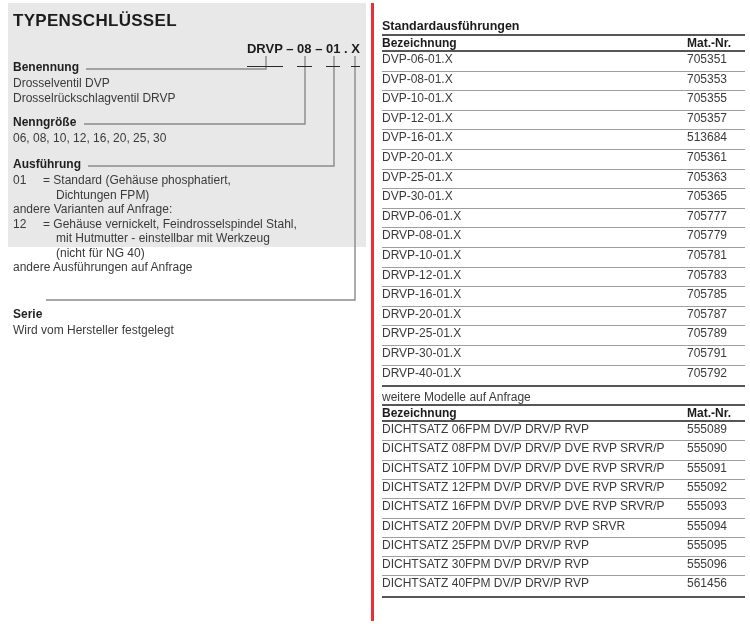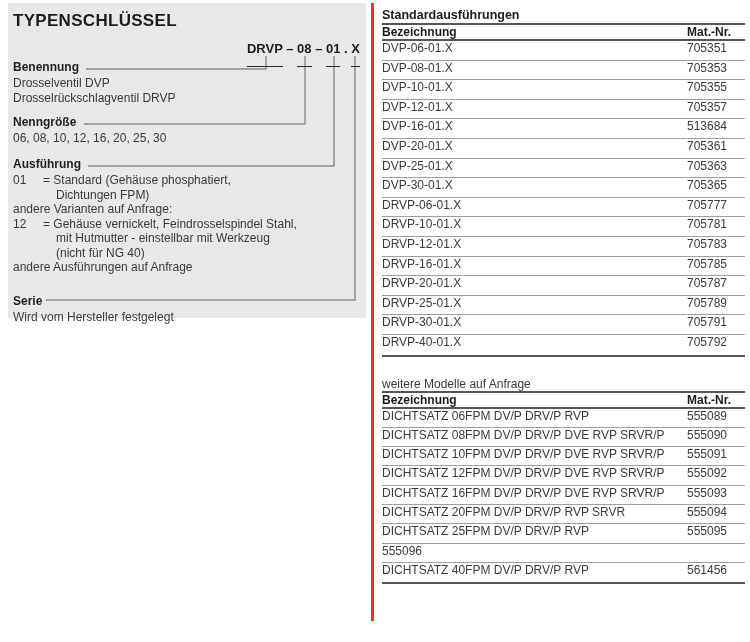--- a/index.html
+++ b/index.html
@@ -8,21 +8,21 @@
     position:relative;
     background:#ffffff;
     font-family:"Liberation Sans", sans-serif;
     color:#3a3a3a;
     overflow:hidden;
   }
 
   
   .panel {
     position:absolute; left:8px; top:3px;
-    width:358px; height:315px;
+    width:358px; height:244px;
     background:#e8e8e8;
   }
   .panel-title {
     position:absolute; left:5px; top:8px;
     font-size:17px; font-weight:bold; color:#1c1c1c;
     letter-spacing:0.3px;
   }
   .type-code {
     position:absolute; top:38px; right:6px;
     font-size:13px; font-weight:bold; color:#1c1c1c;
@@ -34,53 +34,53 @@
   .connector-svg { position:absolute; left:0; top:0; width:358px; height:327px; }
 
   .sec { position:absolute; left:5px; font-size:12px; }
   .sec-h { font-weight:bold; color:#1e1e1e; line-height:13px; margin-bottom:2px; }
   .sec-lines .line { line-height:14.5px; white-space:nowrap; }
   .sec-lines .line .prefix { display:inline-block; width:30px; }
   .sec-lines .line.ind { padding-left:43px; }
   .sec-benennung  { top:58px;  }
   .sec-nenngroesse{ top:113px; }
   .sec-ausfuehrung{ top:155px; }
-  .sec-serie      { top:292px; }
+  .sec-serie      { top:305px; }
 
   
   .redline {
     position:absolute; left:371px; top:3px;
     width:3px; height:618px;
   }
 
   
   .right { position:absolute; left:382px; top:0; width:363px; }
   .tbl-title {
     font-size:12.5px; font-weight:bold; color:#1b1b1b;
     line-height:16px;
   }
-  .tbl-title.first { margin-top:7px; }
+  .tbl-title.first { margin-top:18px; }
   .tbl-title.second { margin-top:14px; }
   .hrow {
     display:flex; align-items:center; height:18px;
     border-top:2px solid #565656; border-bottom:2px solid #565656;
     font-size:12px; font-weight:bold; color:#1b1b1b;
   }
   .rows { border-bottom:2px solid #565656; }
   .row {
     display:flex; align-items:flex-start;
     border-bottom:1px solid #9f9f9f;
     font-size:12px; color:#3a3a3a;
   }
   .rows-std .row { height:19.6px; }
   .rows-seal .row { height:19.3px; }
   .row:last-child { border-bottom:none; }
   .cell-name { flex:1 1 auto; white-space:nowrap; overflow:hidden; }
   .cell-nr { flex:0 0 58px; white-space:nowrap; }
-  .footnote { font-size:12px; color:#3a3a3a; margin-top:20px; line-height:14px; }
+  .footnote { font-size:12px; color:#3a3a3a; margin-top:3px; line-height:14px; }
 </style>
 </head>
 <body>
 
 <div class="panel" style="background: rgb(232, 232, 232);">
 
   <svg class="connector-svg" viewBox="0 0 358 327" xmlns="http://www.w3.org/2000/svg">
     <path d="M258,53 V66 H78" stroke="#8a8a8a" stroke-width="1.4" fill="none"></path>
     <path d="M297,53 V121 H76" stroke="#8a8a8a" stroke-width="1.4" fill="none"></path>
     <path d="M326,53 V163 H80" stroke="#8a8a8a" stroke-width="1.4" fill="none"></path>
@@ -168,20 +168,24 @@
         </div>
         <div class="row">
           <span class="cell-name">DVP-30-01.X</span>
           <span class="cell-nr">705365</span>
         </div>
         <div class="row">
           <span class="cell-name">DRVP-06-01.X</span>
           <span class="cell-nr">705777</span>
         </div>
         <div class="row">
+          <span class="cell-name">DRVP-08-01.X</span>
+          <span class="cell-nr">705779</span>
+        </div>
+        <div class="row">
           <span class="cell-name">DRVP-10-01.X</span>
           <span class="cell-nr">705781</span>
         </div>
         <div class="row">
           <span class="cell-name">DRVP-12-01.X</span>
           <span class="cell-nr">705783</span>
         </div>
         <div class="row">
           <span class="cell-name">DRVP-16-01.X</span>
           <span class="cell-nr">705785</span>
@@ -234,20 +238,21 @@
         </div>
         <div class="row">
           <span class="cell-name">DICHTSATZ 20FPM DV/P DRV/P RVP SRVR</span>
           <span class="cell-nr">555094</span>
         </div>
         <div class="row">
           <span class="cell-name">DICHTSATZ 25FPM DV/P DRV/P RVP</span>
           <span class="cell-nr">555095</span>
         </div>
         <div class="row">
+          <span class="cell-name">DICHTSATZ 30FPM DV/P DRV/P RVP</span>
           <span class="cell-nr">555096</span>
         </div>
         <div class="row">
           <span class="cell-name">DICHTSATZ 40FPM DV/P DRV/P RVP</span>
           <span class="cell-nr">561456</span>
         </div>
       </div>
   </div>
 
 </div>

